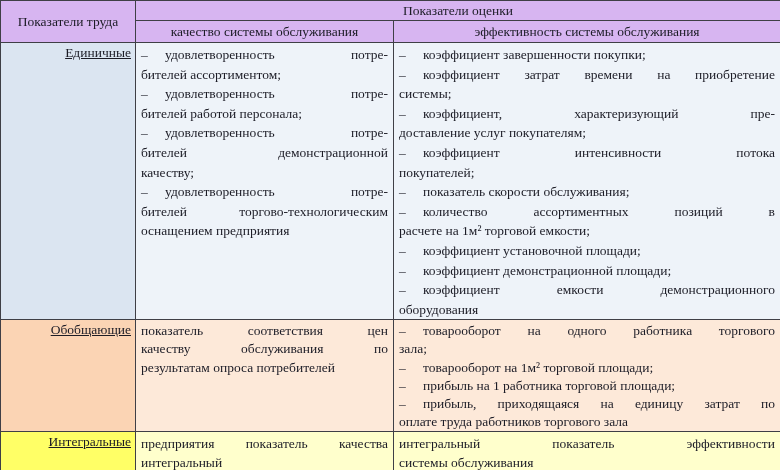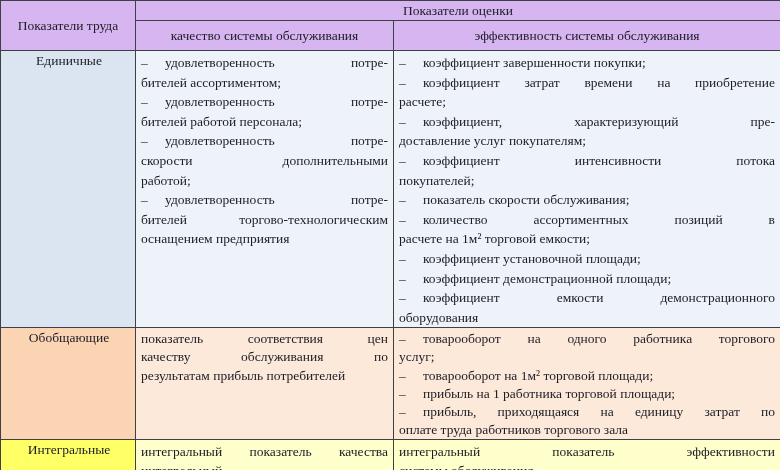--- a/index.html
+++ b/index.html
@@ -11,25 +11,25 @@
   html,body{margin:0;padding:0;background:#ffffff;}
   body{width:780px;height:470px;overflow:hidden;
        font-family:"Liberation Serif","DejaVu Serif",serif;
        color:var(--text);font-size:13.5px;}
   table{border-collapse:collapse;table-layout:fixed;width:780px;}
   td,th{border:1px solid var(--border);font-weight:normal;overflow:hidden;
         vertical-align:top;padding:0;}
   thead td{background:var(--header-bg);text-align:center;vertical-align:middle;
            line-height:15px;padding:1px 2px;}
   thead tr.h1{height:20px;}
-  thead tr.h2{height:30px;}
+  thead tr.h2{height:22px;}
   tbody tr.r0{height:276px;}
   tbody tr.r1{height:110px;}
   tbody tr.r2{height:42px;}
-  tbody th{text-align:center;padding:2px 4px 0 6px;}
+  tbody th{text-align:right;padding:2px 4px 0 6px;text-decoration:underline;}
   td.cell{padding:2px 5px 0 5px;}
   tr.r0 th{background:var(--r0-label);}  tr.r0 td.cell{background:var(--r0-cell);}
   tr.r1 th{background:var(--r1-label);}  tr.r1 td.cell{background:var(--r1-cell);margin-left:31px;}
   tr.r2 th{background:var(--r2-label);}  tr.r2 td.cell{background:var(--r2-cell);}
   .line{line-height:19.6px;white-space:nowrap;}
   tr.r1 .line{line-height:18.1px;}
   tr.r2 .line{line-height:19px;}
   .line.j{text-align:justify;text-align-last:justify;white-space:normal;}
   .dash{display:inline-block;width:24px;}
 </style>
@@ -54,63 +54,63 @@
   </thead>
   <tbody id="tbody">
       <tr class="r0">
         <th>Единичные</th>
         <td class="cell">
           <div class="line j"><span class="dash">–</span>удовлетворенность потре-</div>
           <div class="line">бителей ассортиментом;</div>
           <div class="line j"><span class="dash">–</span>удовлетворенность потре-</div>
           <div class="line">бителей работой персонала;</div>
           <div class="line j"><span class="dash">–</span>удовлетворенность потре-</div>
-          <div class="line j">скорости дополнительными</div>
-          <div class="line">работой;</div>
+          <div class="line j">бителей демонстрационной</div>
+          <div class="line">качеству;</div>
           <div class="line j"><span class="dash">–</span>удовлетворенность потре-</div>
           <div class="line j">бителей торгово-технологическим</div>
           <div class="line">оснащением предприятия</div>
         </td>
         <td class="cell">
           <div class="line"><span class="dash">–</span>коэффициент завершенности покупки;</div>
           <div class="line j"><span class="dash">–</span>коэффициент затрат времени на приобретение</div>
-          <div class="line">расчете;</div>
+          <div class="line">системы;</div>
           <div class="line j"><span class="dash">–</span>коэффициент, характеризующий пре-</div>
           <div class="line">доставление услуг покупателям;</div>
           <div class="line j"><span class="dash">–</span>коэффициент интенсивности потока</div>
           <div class="line">покупателей;</div>
           <div class="line"><span class="dash">–</span>показатель скорости обслуживания;</div>
           <div class="line j"><span class="dash">–</span>количество ассортиментных позиций в</div>
           <div class="line">расчете на 1м² торговой емкости;</div>
           <div class="line"><span class="dash">–</span>коэффициент установочной площади;</div>
           <div class="line"><span class="dash">–</span>коэффициент демонстрационной  площади;</div>
           <div class="line j"><span class="dash">–</span>коэффициент емкости демонстрационного</div>
           <div class="line">оборудования</div>
         </td>
       </tr>
       <tr class="r1">
         <th>Обобщающие</th>
         <td class="cell">
           <div class="line j">показатель соответствия цен</div>
           <div class="line j">качеству обслуживания по</div>
-          <div class="line">результатам прибыль потребителей</div>
+          <div class="line">результатам опроса потребителей</div>
         </td>
         <td class="cell">
           <div class="line j"><span class="dash">–</span>товарооборот на одного работника торгового</div>
-          <div class="line">услуг;</div>
+          <div class="line">зала;</div>
           <div class="line"><span class="dash">–</span>товарооборот на 1м² торговой площади;</div>
           <div class="line"><span class="dash">–</span>прибыль на 1 работника  торговой площади;</div>
           <div class="line j"><span class="dash">–</span>прибыль, приходящаяся на единицу затрат по</div>
           <div class="line">оплате труда работников торгового зала</div>
         </td>
       </tr>
       <tr class="r2">
         <th>Интегральные</th>
         <td class="cell">
-          <div class="line j">интегральный показатель качества</div>
+          <div class="line j">предприятия показатель качества</div>
           <div class="line">интегральный</div>
         </td>
         <td class="cell">
           <div class="line j">интегральный показатель эффективности</div>
           <div class="line">системы обслуживания</div>
         </td>
       </tr>
     </tbody>
 </table>
 

